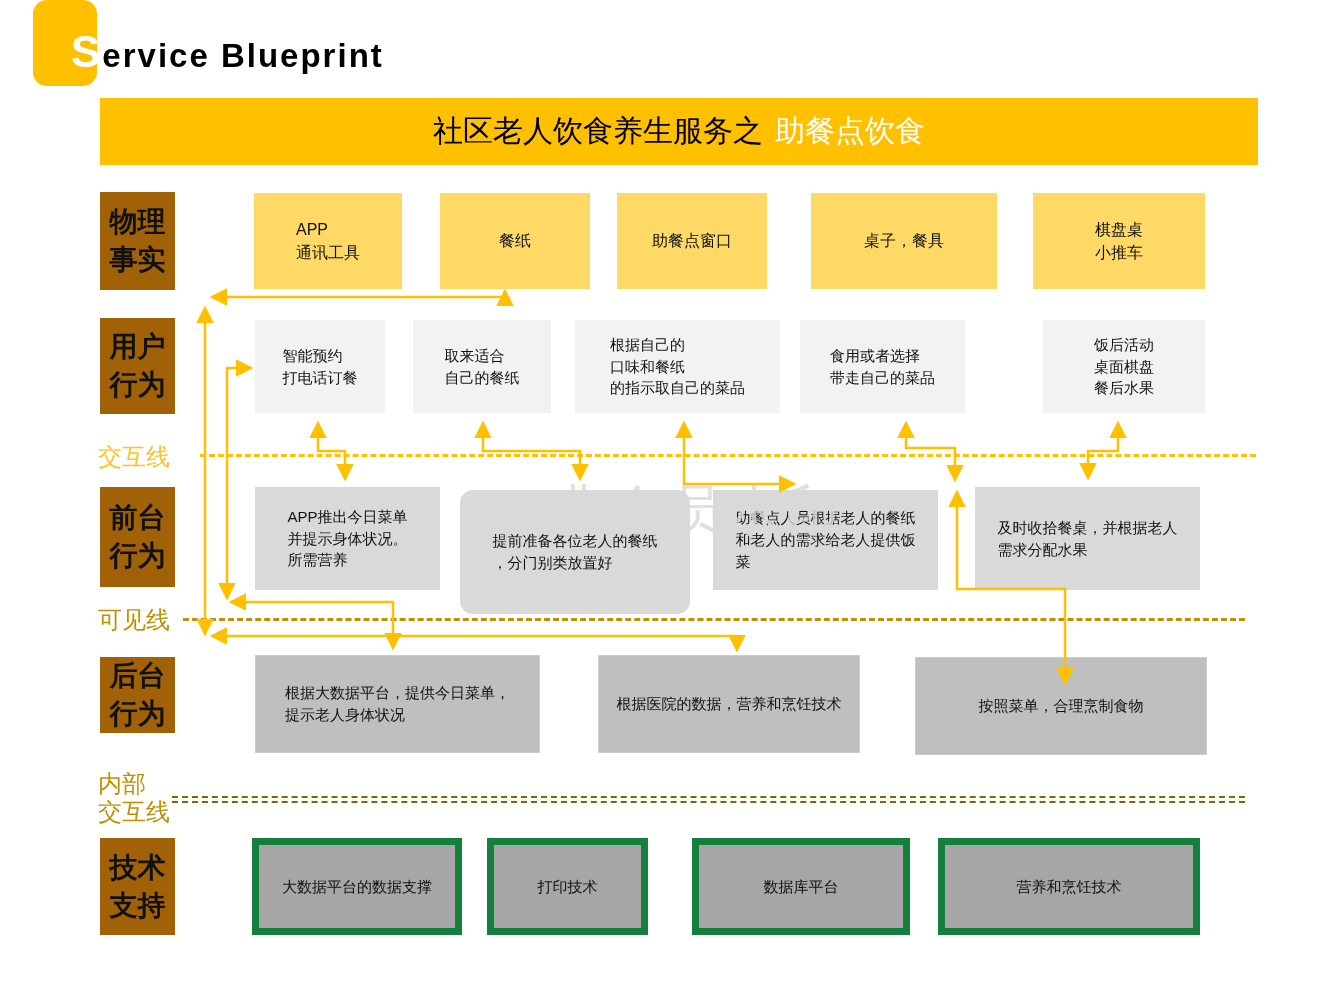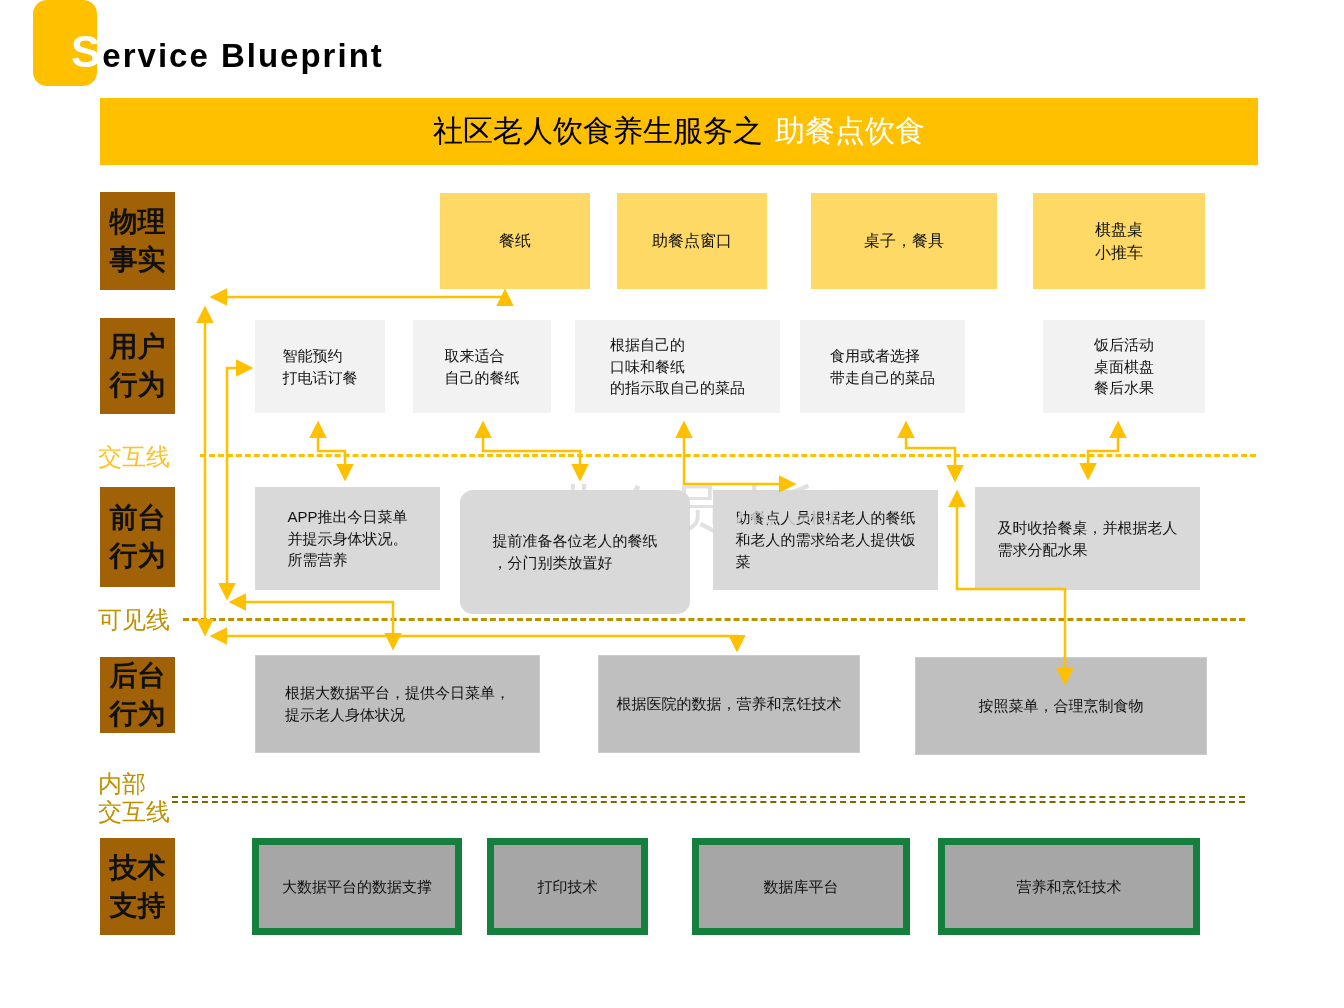--- a/index.html
+++ b/index.html
@@ -71,20 +71,22 @@
 事实</div>
   <div class="rowlabel" style="top:318px;height:96px;">用户
 行为</div>
   <div class="rowlabel" style="top:487px;height:100px;">前台
 行为</div>
   <div class="rowlabel" style="top:657px;height:76px;text-align:right;">后台
 行为</div>
   <div class="rowlabel" style="top:838px;height:97px;">技术
 支持</div>
 
+  <div class="box r1" style="left:254px;top:193px;width:148px;height:96px;">APP
+通讯工具</div>
   <div class="box r1" style="left:440px;top:193px;width:150px;height:96px;">餐纸</div>
   <div class="box r1" style="left:617px;top:193px;width:150px;height:96px;">助餐点窗口</div>
   <div class="box r1" style="left:811px;top:193px;width:186px;height:96px;">桌子，餐具</div>
   <div class="box r1" style="left:1033px;top:193px;width:172px;height:96px;">棋盘桌
 小推车</div>
 
   <div class="box r2" style="left:255px;top:320px;width:130px;height:93px;">智能预约
 打电话订餐</div>
   <div class="box r2" style="left:413px;top:320px;width:138px;height:93px;">取来适合
 自己的餐纸</div>

